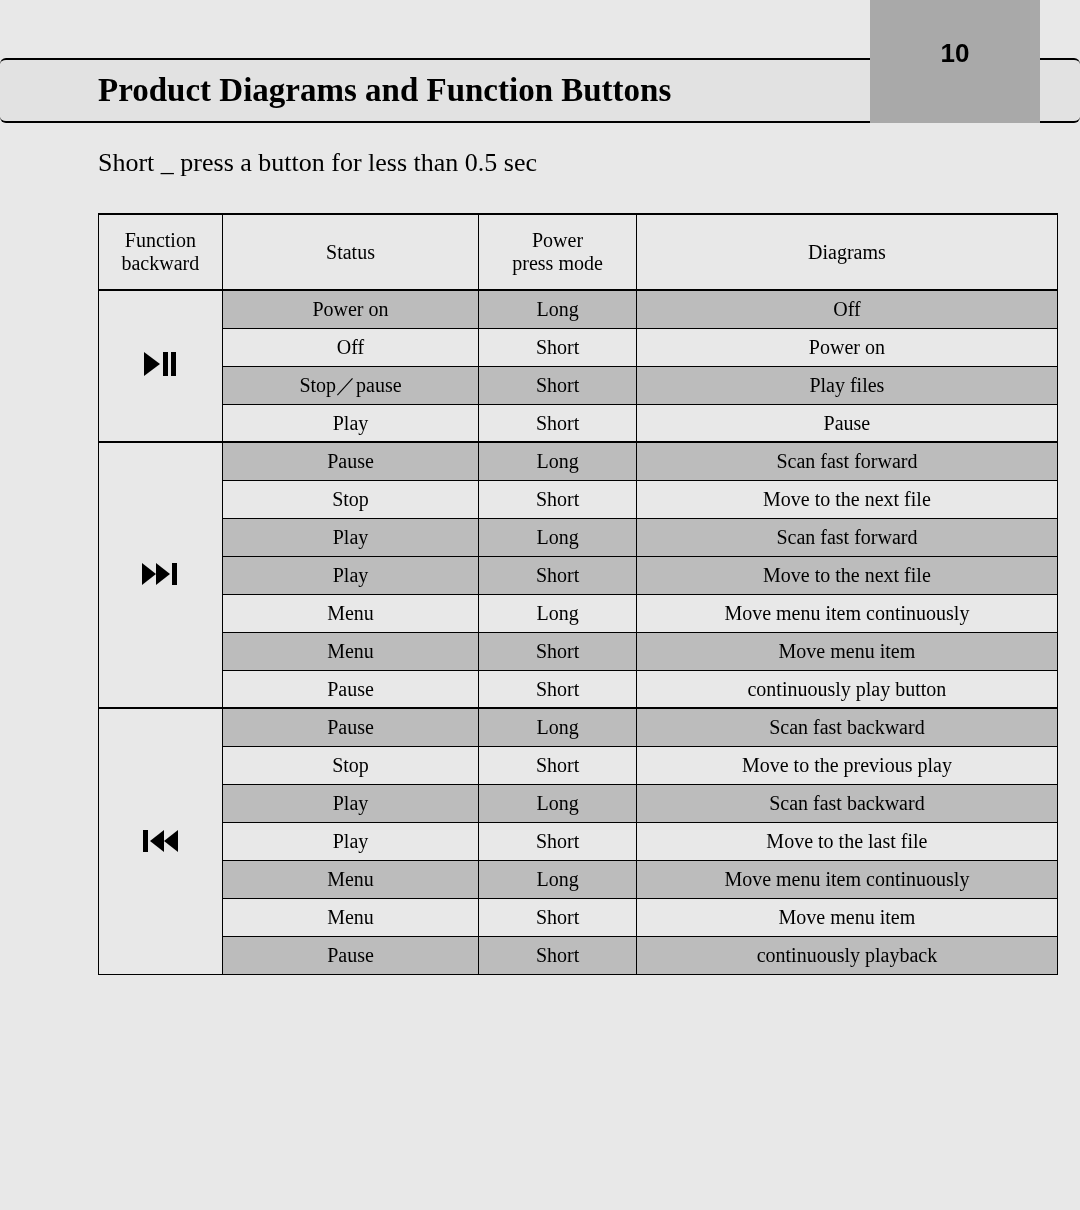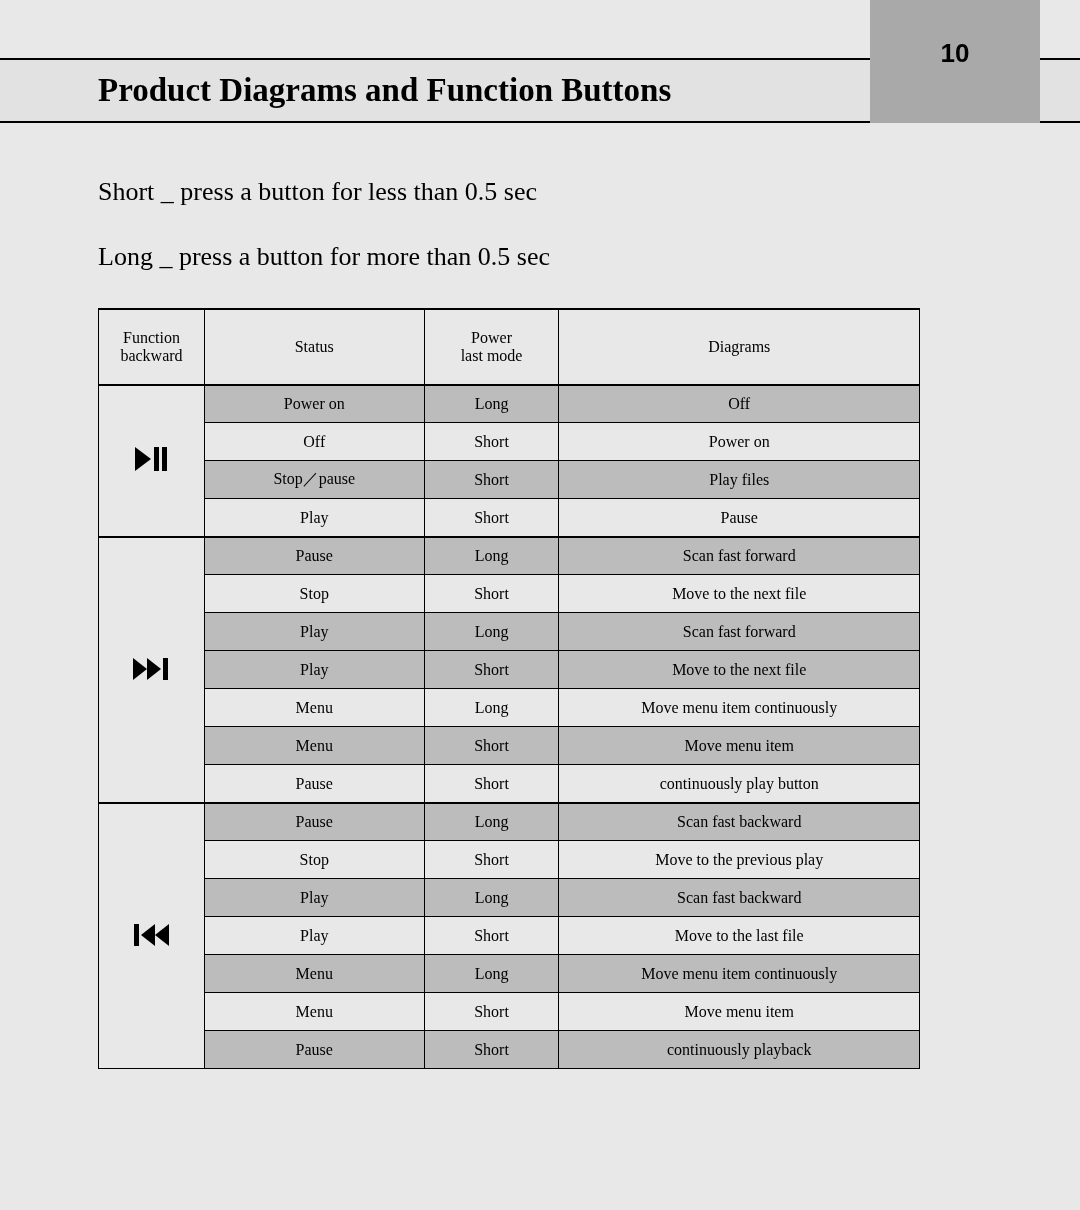--- a/index.html
+++ b/index.html
@@ -19,20 +19,21 @@
       position: absolute;
       top: 58px;
       left: 0;
       right: 0;
       height: 65px;
       background: #e2e2e2;
       border-top: 2px solid #000;
       border-bottom: 2px solid #000;
       display: flex;
       align-items: center;
+      border-radius: 6px;
     }
     .header-title {
       font-size: 33px;
       font-weight: bold;
       margin-left: 98px;
       flex: 1;
     }
     .page-tab-num {
       position: absolute;
       top: 0;
@@ -60,29 +61,28 @@
       display: flex;
       font-size: 26px;
       line-height: 1.4;
       margin-bottom: 30px;
     }
     .notes-label {
       width: 90px;
     }
     .notes-lines div {
       margin-bottom: 2px;
-      margin-top: 29px;
     }
     .table-wrap {
       margin-top: 10px;
     }
     table {
       border-collapse: collapse;
-      width: 822px;
-      font-size: 16px;
+      width: 960px;
+      font-size: 20px;
     }
     td {
       border: 1px solid #000;
       text-align: center;
       vertical-align: middle;
       height: 38px;
       padding: 0 4px;
     }
     .col-btn { width: 106px; }
     .col-status { width: 220px; }
@@ -116,42 +116,41 @@
 </div>
 
 <div class="header-band">
   <div class="header-title">Product Diagrams and Function Buttons</div>
 </div>
 
 <div class="content">
   <div class="notes-block">
     <div class="notes-lines">
       <div>Short _ press a button for less than 0.5 sec</div>
-      <div>Long _ press a button for more than 0.5 sec</div>
     </div>
   </div>
 
   <div class="table-wrap">
     <table>
       <colgroup>
         <col class="col-btn">
           <col class="col-status">
           <col class="col-mode">
           <col class="col-fn">
       </colgroup>
       <tbody>
           <tr>
         <td class="th-cell">
           <span>Function</span><br>
           <span>backward</span>
         </td>
         <td class="th-cell">Status</td>
         <td class="th-cell">
           <span>Power</span><br>
-          <span>last mode</span>
+          <span>press mode</span>
         </td>
         <td class="th-cell">Diagrams</td>
       </tr>
 
       <tr class="sect-top">
         <td rowspan="4" class="icon-cell">
           <span class="play-pause-icon">
             <svg width="32" height="24" viewBox="0 0 32 24">
                   <polygon points="0,0 16,12 0,24" fill="#000"></polygon>
                   <rect x="19" y="0" width="5" height="24" fill="#000"></rect>

